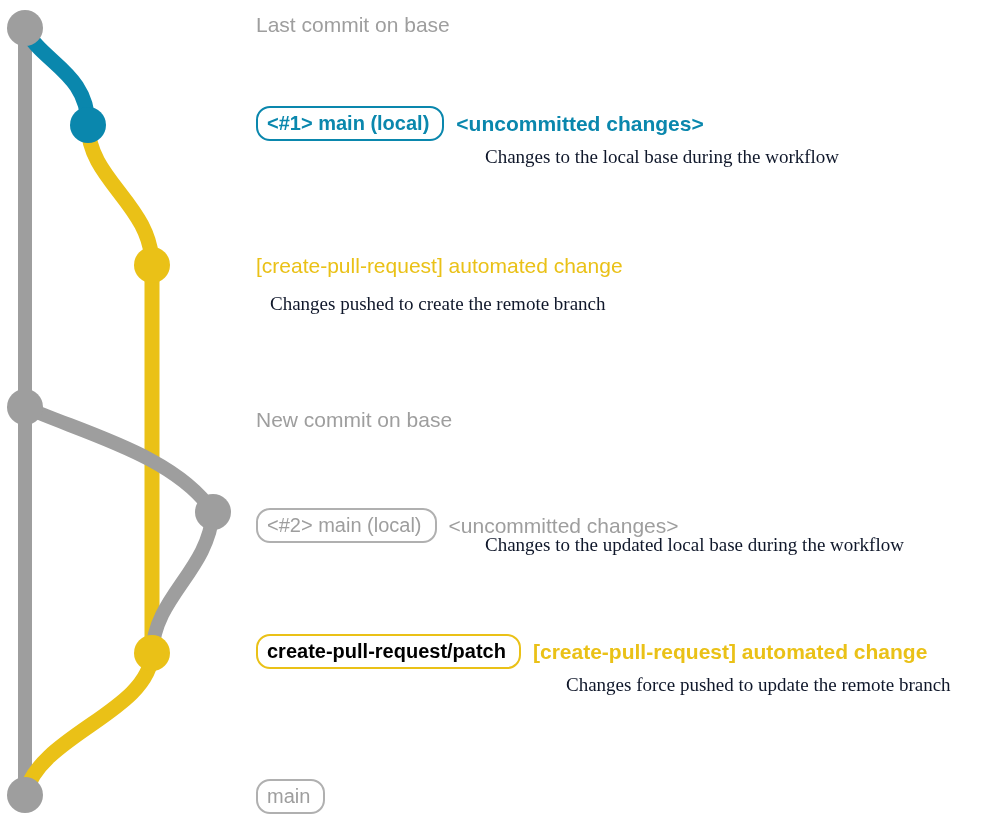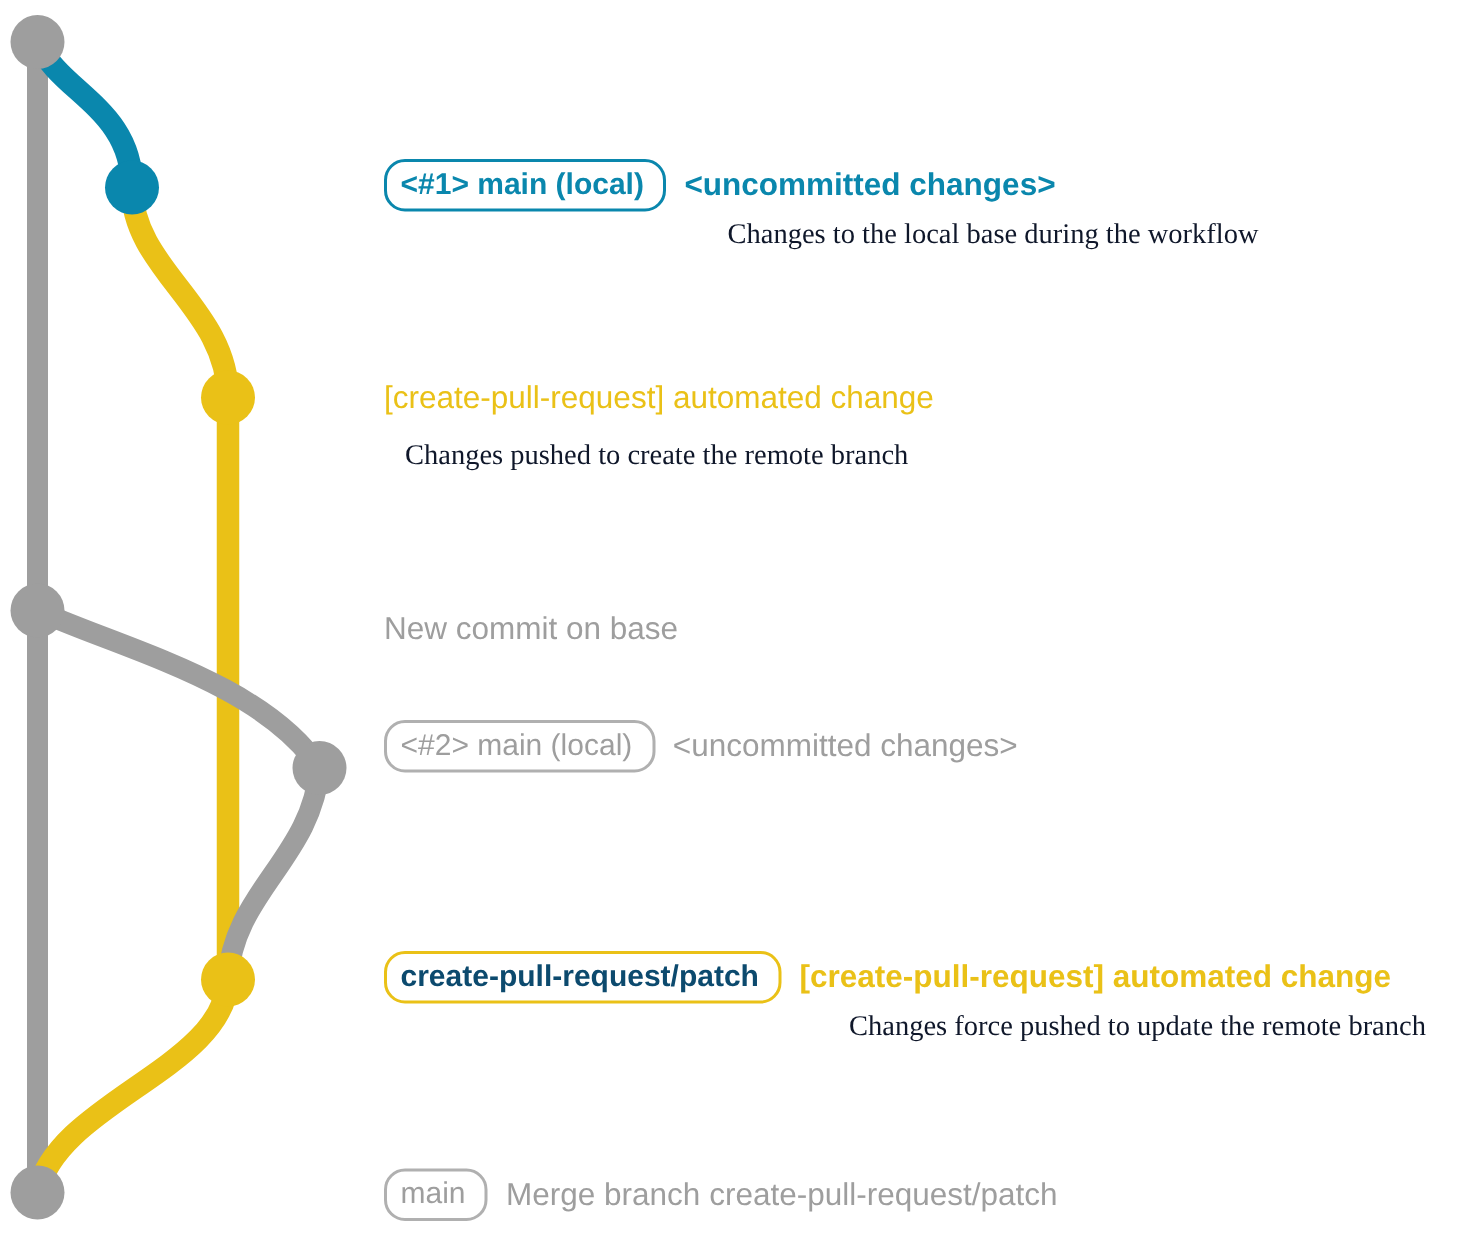--- a/index.html
+++ b/index.html
@@ -57,21 +57,21 @@
     padding: 4px 13px 5px 9px;
     font-family: "Liberation Sans", sans-serif;
     font-size: 20px;
     line-height: 22px;
     color: #9e9e9e;
     background: #ffffff;
     white-space: nowrap;
     vertical-align: middle;
   }
   .pill.teal   { border-color: #0a87ad; color: #0a87ad; font-weight: 700; }
-  .pill.yellow { border-color: #eac117; color: #0c4a6e; font-weight: 700; }
+  .pill.yellow { border-color: #eac117; color: #000000; font-weight: 700; }
   .pill.gray   { border-color: #b0b0b0; color: #9e9e9e; }
 
   .labelrow {
     display: flex;
     align-items: center;
     gap: 12px;
     white-space: nowrap;
   }
   .labelrow .msg {
     font-family: "Liberation Sans", sans-serif;
@@ -115,20 +115,23 @@
   <circle cx="88" cy="125" r="18" fill="#0a87ad"></circle>
   <circle cx="152" cy="265" r="18" fill="#eac117"></circle>
   <circle cx="25" cy="407" r="18" fill="#9e9e9e"></circle>
   <circle cx="213" cy="512" r="18" fill="#9e9e9e"></circle>
   <circle cx="152" cy="653" r="18" fill="#eac117"></circle>
   <circle cx="25" cy="795" r="18" fill="#9e9e9e"></circle>
 </svg>
 
 <div class="overlay">
 
+  <div class="row" style="left:256px; top:12px;">
+    <div class="commit-title c-gray">Last commit on base</div>
+  </div>
 
   <div class="row" style="left:256px; top:106px;">
     <div class="labelrow">
       <span class="pill teal">&lt;#1&gt; main (local)</span>
       <span class="msg bold-teal">&lt;uncommitted changes&gt;</span>
     </div>
   </div>
   <div class="row" style="left:485px; top:146px;">
     <div class="note">Changes to the local base during the workflow</div>
   </div>
@@ -137,37 +140,39 @@
     <div class="commit-title c-yellow">[create-pull-request] automated change</div>
   </div>
   <div class="row" style="left:270px; top:293px;">
     <div class="note">Changes pushed to create the remote branch</div>
   </div>
 
   <div class="row" style="left:256px; top:407px;">
     <div class="commit-title c-gray">New commit on base</div>
   </div>
 
-  <div class="row" style="left:256px; top:480px;">
+  <div class="row" style="left:256px; top:508px;">
     <div class="labelrow">
       <span class="pill gray">&lt;#2&gt; main (local)</span>
       <span class="msg plain-gray">&lt;uncommitted changes&gt;</span>
     </div>
+  </div>
+  <div class="row" style="left:485px; top:534px;">
+    <div class="note">Changes to the updated local base during the workflow</div>
   </div>
 
   <div class="row" style="left:256px; top:634px;">
     <div class="labelrow">
       <span class="pill yellow">create-pull-request/patch</span>
       <span class="msg bold-yellow">[create-pull-request] automated change</span>
     </div>
   </div>
   <div class="row" style="left:566px; top:674px;text-align:center;">
     <div class="note">Changes force pushed to update the remote branch</div>
   </div>
 
   <div class="row" style="left:256px; top:779px;">
     <div class="labelrow">
       <span class="pill gray">main</span>
-      <span class="msg plain-gray">Merge branch create-pull-request/patch</span>
     </div>
   </div>
 
 </div>
 
 </body></html>

